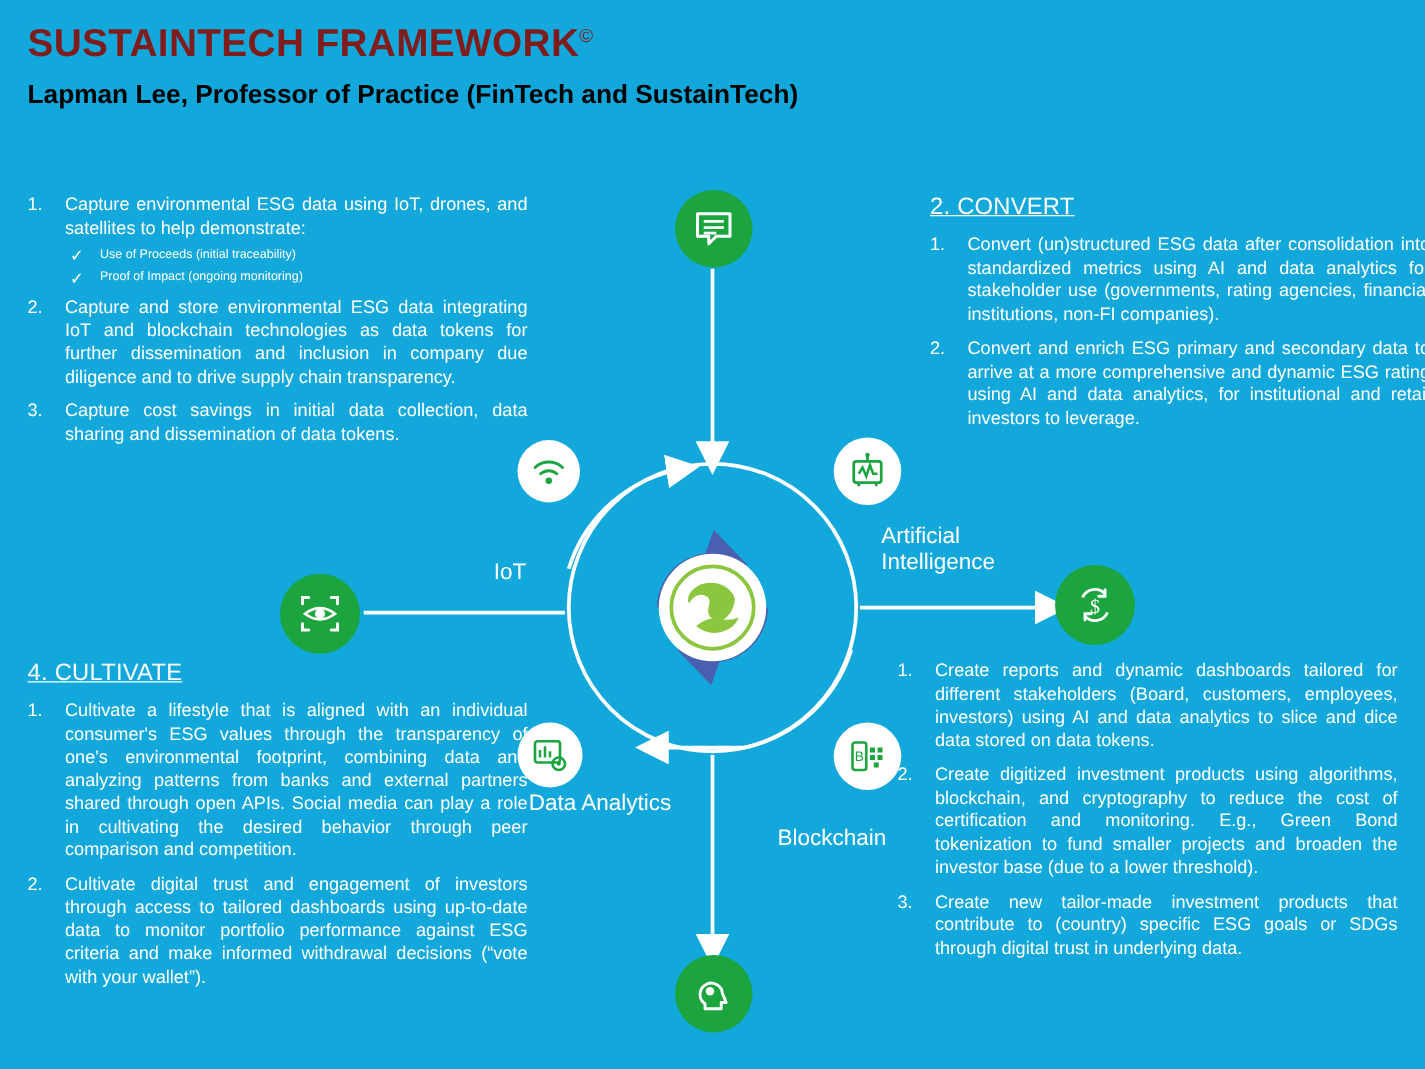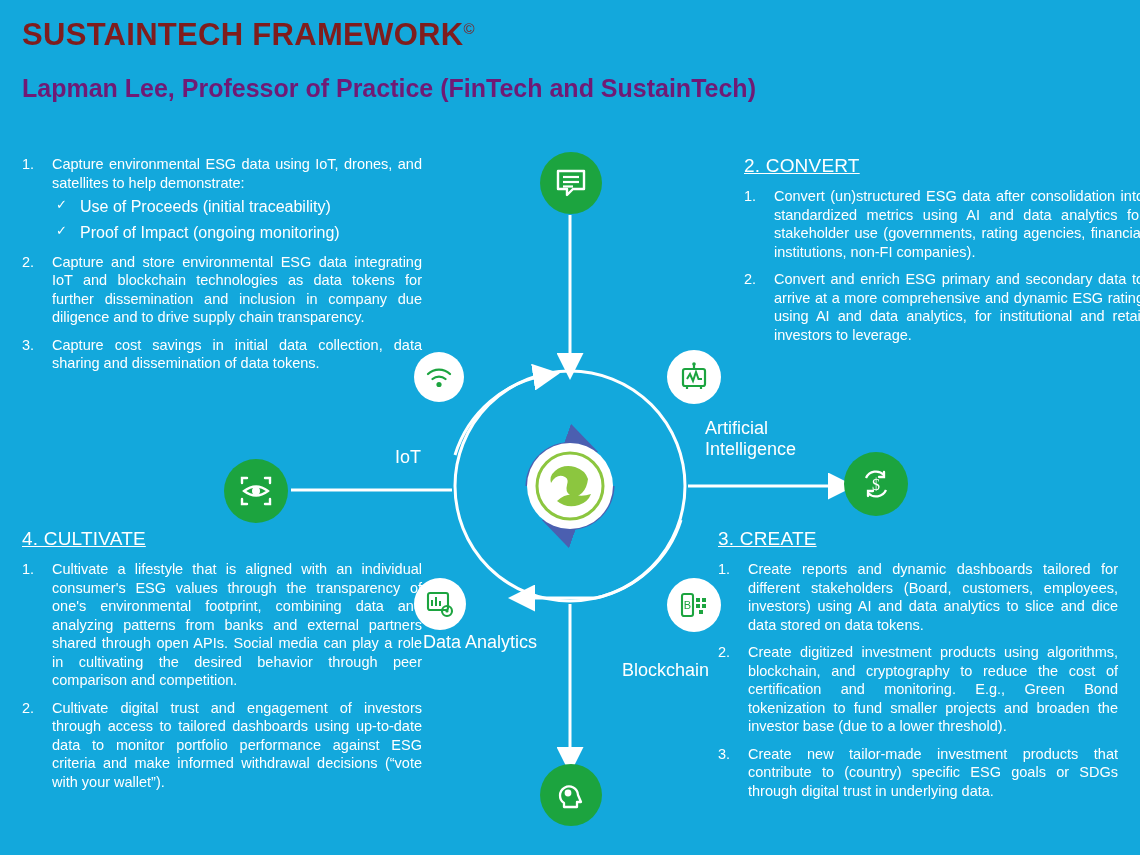--- a/index.html
+++ b/index.html
@@ -18,21 +18,21 @@
   .title{
     font-size:31px;font-weight:bold;letter-spacing:.3px;line-height:1.1;
     color:#7f1d1d;
   }
   .title sup{font-size:15px;vertical-align:super;font-weight:normal;}
   .subtitle{
     font-size:23px;font-style:italic;font-weight:bold;margin-top:6px;
     line-height:1.15;color:#ffffff;
   }
   .author{
-    font-size:25px;font-weight:bold;margin-top:22px;color:#701a75;
+    font-size:21px;font-weight:bold;margin-top:12px;color:#000000;
   }
 
   
   .quad{position:absolute;width:400px;}
   .quad h2{
     font-size:19px;font-weight:normal;margin:0 0 10px 0;
     text-decoration:underline;letter-spacing:.2px;
   }
   ol.items{margin:0;padding:0;list-style:none;counter-reset:it;}
   ol.items > li{
@@ -41,21 +41,21 @@
     text-justify:inter-word;
   }
   ol.items > li:before{
     counter-increment:it;content:counter(it) ".";
     position:absolute;left:0;top:0;width:22px;text-align:left;
     font-size:14.5px;
   }
   ul.checks{margin:5px 0 4px 0;padding:0;list-style:none;}
   ul.checks li{
     position:relative;padding-left:28px;margin-bottom:5px;
-    font-size:16px;line-height:1.3;
+    font-size:10px;line-height:1.3;
   }
   ul.checks li:before{
     content:"\2713";position:absolute;left:4px;top:0;font-size:13px;
   }
 
   #quad-capture{left:22px;top:155px;}
   #quad-convert{left:744px;top:155px;width:400px;}
   #quad-cultivate{left:22px;top:528px;}
   #quad-create{left:718px;top:528px;width:400px;}
 
@@ -232,21 +232,20 @@
 
   <div class="quad" id="quad-cultivate">
     <h2>4. CULTIVATE</h2>
     <ol class="items">
       <li>Cultivate a lifestyle that is aligned with an individual consumer's ESG values through the transparency of one's environmental footprint, combining data and analyzing patterns from banks and external partners shared through open APIs. Social media can play a role in cultivating the desired behavior through peer comparison and competition.</li>
       <li>Cultivate digital trust and engagement of investors through access to tailored dashboards using up-to-date data to monitor portfolio performance against ESG criteria and make informed withdrawal decisions (“vote with your wallet”).</li>
     </ol>
   </div>
 
   <div class="quad" id="quad-create">
-    <h2>3. CREATE</h2>
     <ol class="items">
       <li>Create reports and dynamic dashboards tailored for different stakeholders (Board, customers, employees, investors) using AI and data analytics to slice and dice data stored on data tokens.</li>
       <li>Create digitized investment products using algorithms, blockchain, and cryptography to reduce the cost of certification and monitoring. E.g., Green Bond tokenization to fund smaller projects and broaden the investor base (due to a lower threshold).</li>
       <li>Create new tailor-made investment products that contribute to (country) specific ESG goals or SDGs through digital trust in underlying data.</li>
     </ol>
   </div>
 
 </div>
 
 </body></html>

